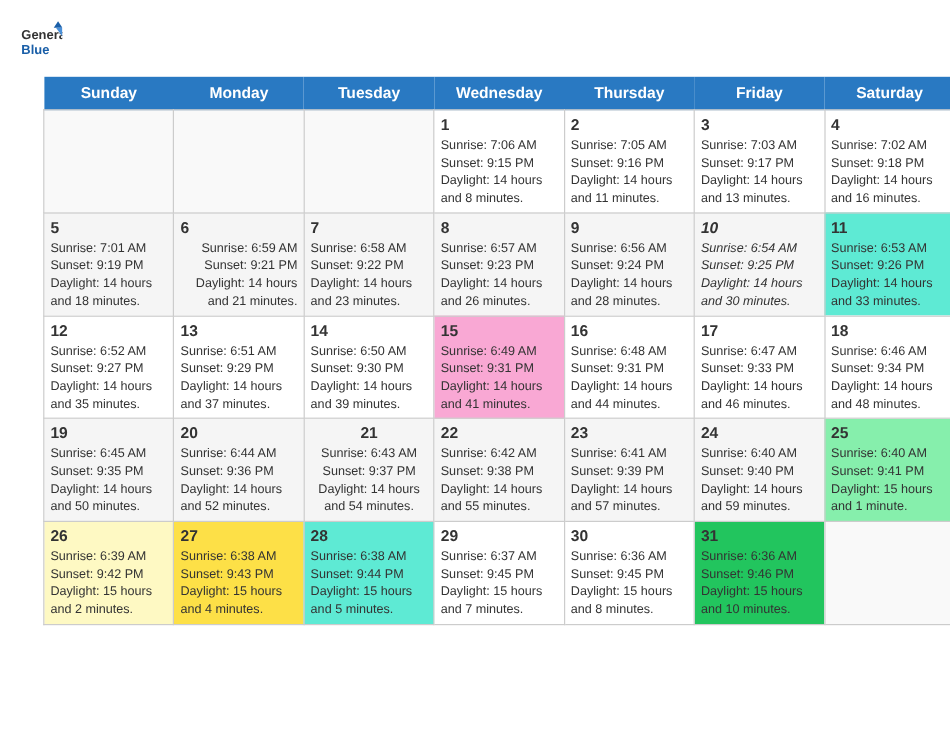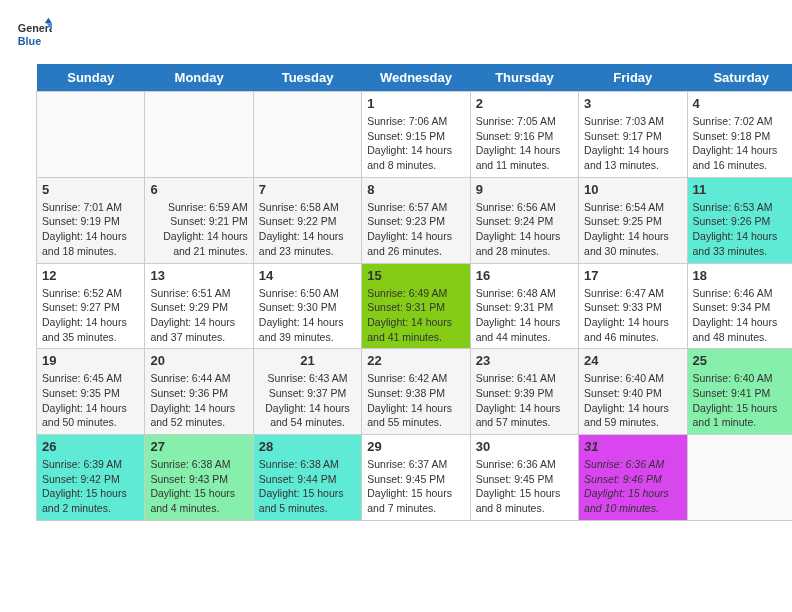--- a/index.html
+++ b/index.html
@@ -169,21 +169,21 @@
 Daylight: 14 hours
 and 26 minutes.</div>
         </td>
         <td style="background: rgb(245, 245, 245);">
           <div class="date-num">9</div>
           <div class="cell-text" style="white-space: pre-line;">Sunrise: 6:56 AM
 Sunset: 9:24 PM
 Daylight: 14 hours
 and 28 minutes.</div>
         </td>
-        <td style="background: rgb(245, 245, 245);">
+        <td style="background: rgb(245, 245, 245); font-style: italic;">
           <div class="date-num">10</div>
           <div class="cell-text" style="white-space: pre-line;">Sunrise: 6:54 AM
 Sunset: 9:25 PM
 Daylight: 14 hours
 and 30 minutes.</div>
         </td>
         <td style="background: #5eead4;">
           <div class="date-num">11</div>
           <div class="cell-text" style="white-space: pre-line;">Sunrise: 6:53 AM
 Sunset: 9:26 PM
@@ -206,21 +206,21 @@
 Daylight: 14 hours
 and 37 minutes.</div>
         </td>
         <td style="background: rgb(255, 255, 255);">
           <div class="date-num">14</div>
           <div class="cell-text" style="white-space: pre-line;">Sunrise: 6:50 AM
 Sunset: 9:30 PM
 Daylight: 14 hours
 and 39 minutes.</div>
         </td>
-        <td style="background: #84cc16;">
+        <td style="background: #f9a8d4;">
           <div class="date-num">15</div>
           <div class="cell-text" style="white-space: pre-line;">Sunrise: 6:49 AM
 Sunset: 9:31 PM
 Daylight: 14 hours
 and 41 minutes.</div>
         </td>
         <td style="background: rgb(255, 255, 255);">
           <div class="date-num">16</div>
           <div class="cell-text" style="white-space: pre-line;">Sunrise: 6:48 AM
 Sunset: 9:31 PM
@@ -287,28 +287,28 @@
         </td>
         <td style="background: #86efac;">
           <div class="date-num">25</div>
           <div class="cell-text" style="white-space: pre-line;">Sunrise: 6:40 AM
 Sunset: 9:41 PM
 Daylight: 15 hours
 and 1 minute.</div>
         </td>
       </tr>
       <tr>
-        <td style="background: #5eead4;">
+        <td style="background: #fef9c3;">
           <div class="date-num">26</div>
           <div class="cell-text" style="white-space: pre-line;">Sunrise: 6:39 AM
 Sunset: 9:42 PM
 Daylight: 15 hours
 and 2 minutes.</div>
         </td>
-        <td style="background: #86efac;">
+        <td style="background: #fde047;">
           <div class="date-num">27</div>
           <div class="cell-text" style="white-space: pre-line;">Sunrise: 6:38 AM
 Sunset: 9:43 PM
 Daylight: 15 hours
 and 4 minutes.</div>
         </td>
         <td style="background: #5eead4;">
           <div class="date-num">28</div>
           <div class="cell-text" style="white-space: pre-line;">Sunrise: 6:38 AM
 Sunset: 9:44 PM
@@ -322,21 +322,21 @@
 Daylight: 15 hours
 and 7 minutes.</div>
         </td>
         <td style="background: rgb(255, 255, 255);">
           <div class="date-num">30</div>
           <div class="cell-text" style="white-space: pre-line;">Sunrise: 6:36 AM
 Sunset: 9:45 PM
 Daylight: 15 hours
 and 8 minutes.</div>
         </td>
-        <td style="background: #d946ef; font-style: italic;">
+        <td style="background: #22c55e;">
           <div class="date-num">31</div>
           <div class="cell-text" style="white-space: pre-line;">Sunrise: 6:36 AM
 Sunset: 9:46 PM
 Daylight: 15 hours
 and 10 minutes.</div>
         </td>
         <td class="empty-cell" style="background: rgb(249, 249, 249);"></td>
       </tr>
     </tbody>
 </table>

